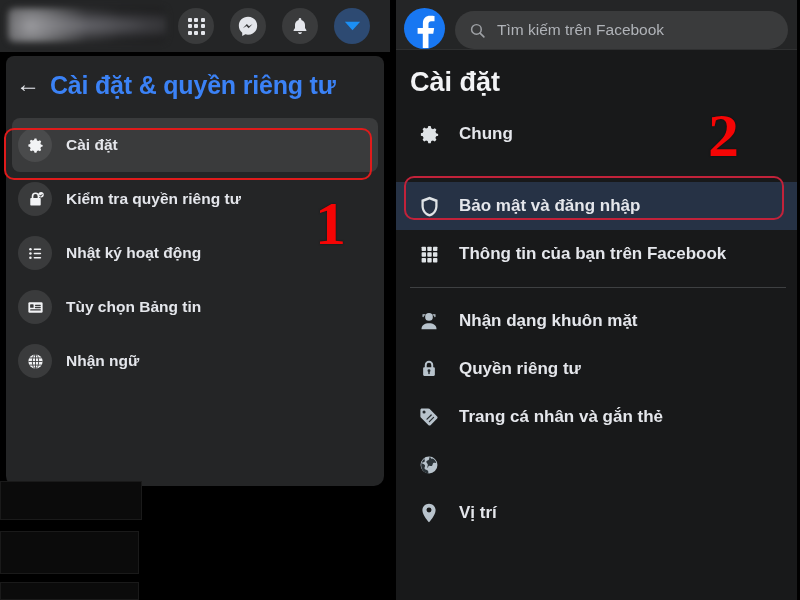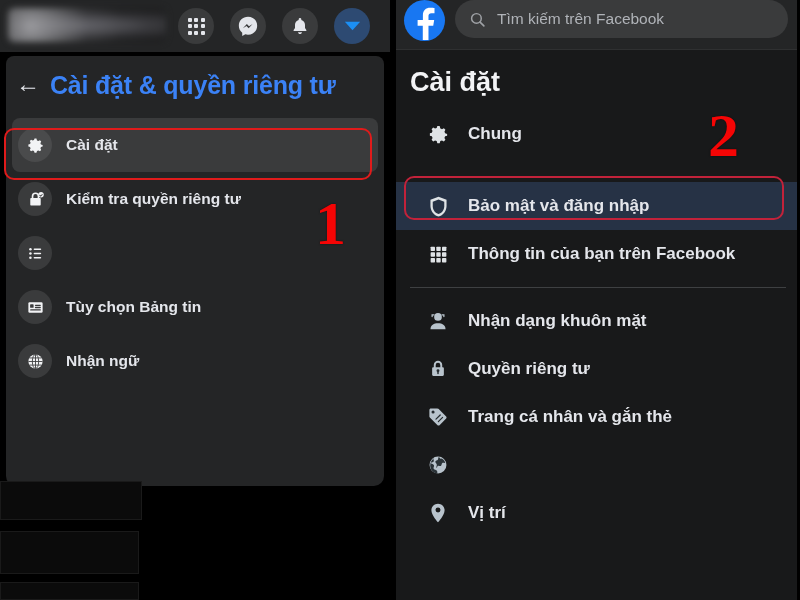--- a/index.html
+++ b/index.html
@@ -182,21 +182,21 @@
     left: 396px; top: 0;
     width: 404px; height: 600px;
     background: #18191a;
     overflow: hidden;
   }
   .rp-topbar {
     position: relative;
     height: 50px;
     background: #242526;
     display: flex;
-    align-items: flex-start;
+    align-items: flex-end;
     padding-left: 8px;
     border-bottom: 1px solid #2f3031;
     box-sizing: border-box;
   }
   .fb-logo {
     width: 41px; height: 41px;
     min-width: 41px;
     border-radius: 50%;
     background: #1877f2;
     display: flex;
@@ -232,21 +232,21 @@
     font-weight: bold;
     color: #f2f3f5;
     padding: 17px 0 12px 14px;
   }
 
   .rp-row {
     position: relative;
     height: 48px;
     display: flex;
     align-items: center;
-    padding-left: 29px;
+    padding-left: 20px;
     box-sizing: border-box;
     text-align: right;
   }
   .rp-row.selected {
     background: #263245;
     margin-top: 24px;
   }
   .rp-ico {
     width: 26px; height: 26px;
     min-width: 26px;
@@ -367,20 +367,21 @@
         <span class="lp-ico">
           <svg width="19" height="19" viewBox="0 0 24 24">
             <circle fill="#f2f3f5" cx="5.6" cy="6.6" r="1.6"></circle>
             <circle fill="#f2f3f5" cx="5.6" cy="12" r="1.6"></circle>
             <circle fill="#f2f3f5" cx="5.6" cy="17.4" r="1.6"></circle>
             <rect fill="#f2f3f5" x="9.6" y="5.6" width="9.6" height="2" rx="1"></rect>
             <rect fill="#f2f3f5" x="9.6" y="11" width="9.6" height="2" rx="1"></rect>
             <rect fill="#f2f3f5" x="9.6" y="16.4" width="9.6" height="2" rx="1"></rect>
           </svg>
         </span>
+        <span class="lp-label">Nhật ký hoạt động</span>
       </div>
 
       <div class="lp-row">
         <span class="lp-ico">
           <svg width="19" height="19" viewBox="0 0 24 24">
             <rect fill="#f2f3f5" x="3" y="5.5" width="18" height="13" rx="1.6"></rect>
             <rect fill="#3a3b3c" x="5.2" y="8" width="4.4" height="4.4" rx="0.8"></rect>
             <rect fill="#3a3b3c" x="11.2" y="8.4" width="7.6" height="1.6" rx="0.8"></rect>
             <rect fill="#3a3b3c" x="11.2" y="11.2" width="7.6" height="1.6" rx="0.8"></rect>
             <rect fill="#3a3b3c" x="5.2" y="14.2" width="13.6" height="1.6" rx="0.8"></rect>

